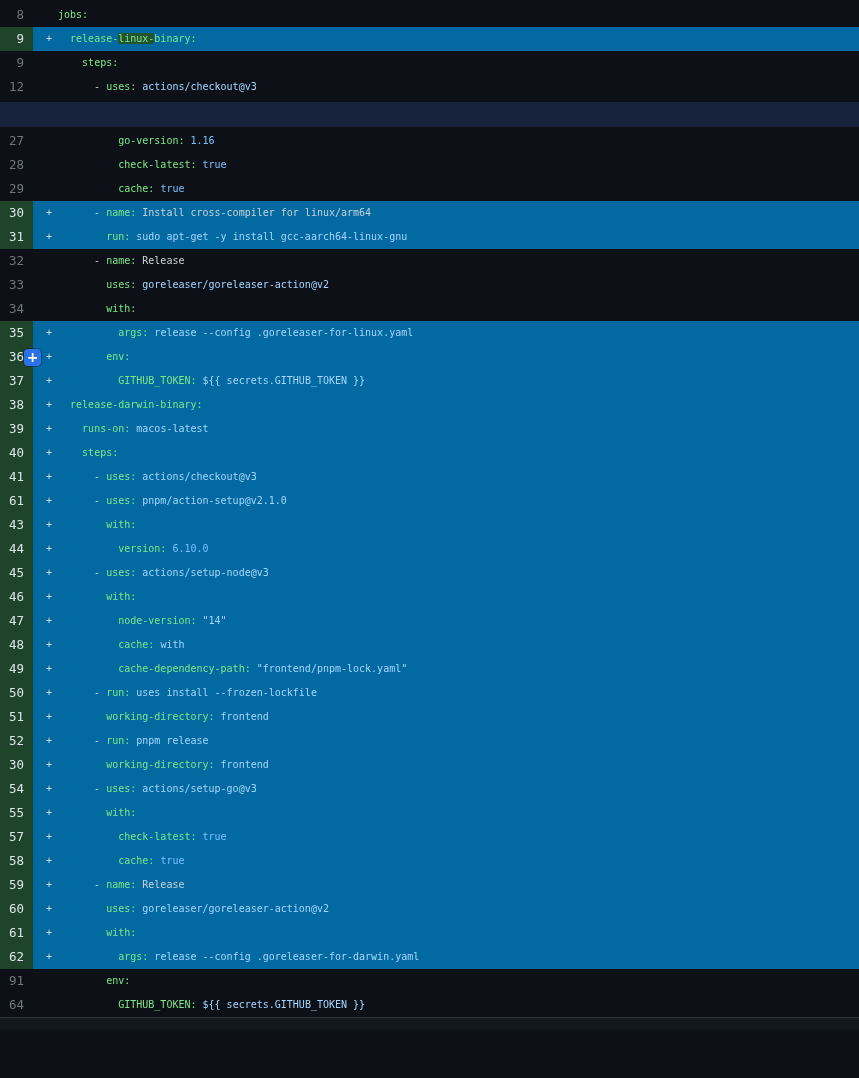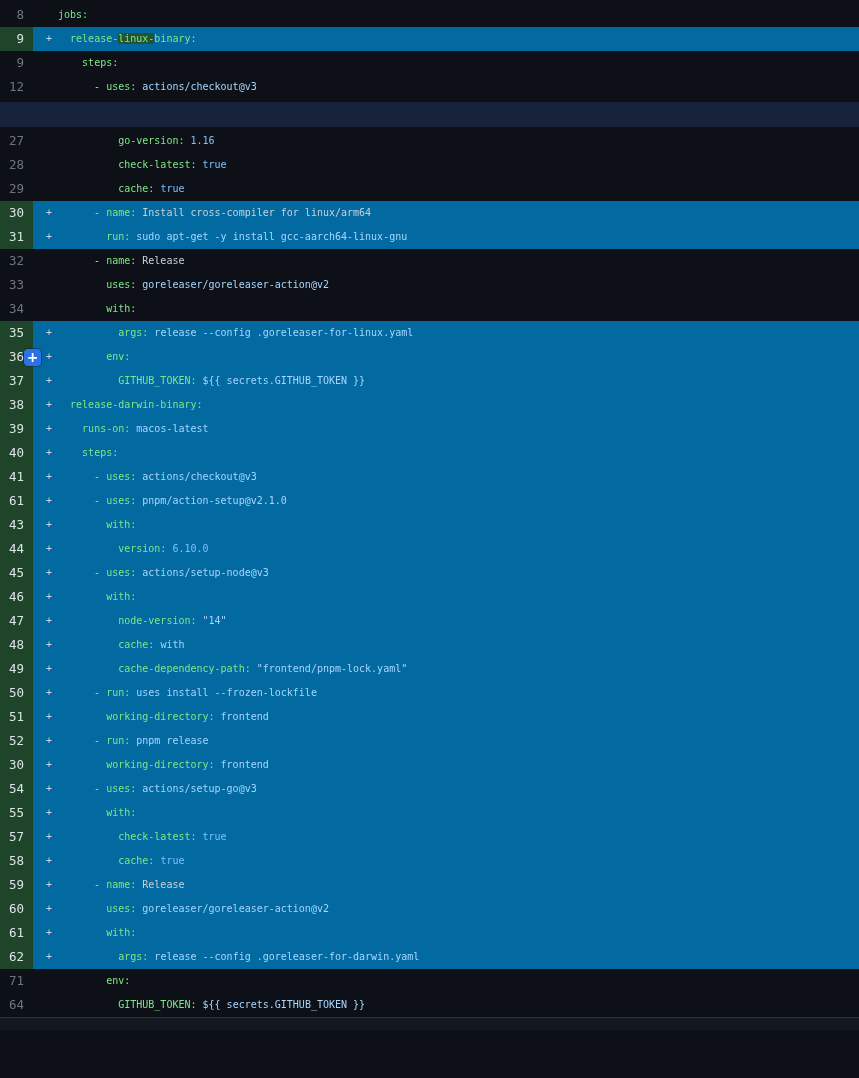--- a/index.html
+++ b/index.html
@@ -198,21 +198,21 @@
       </div>
       <div class="row added">
         <div class="num">61</div>
         <div class="code"><span class="sign">+</span><span class="p">        </span><span class="k">with:</span></div>
       </div>
       <div class="row added">
         <div class="num">62</div>
         <div class="code"><span class="sign">+</span><span class="p">          </span><span class="k">args:</span><span class="p"> </span><span class="s">release --config .goreleaser-for-darwin.yaml</span></div>
       </div>
       <div class="row context">
-        <div class="num">71</div>
+        <div class="num">91</div>
         <div class="code"><span class="sign"></span><span class="p">        </span><span class="k">env:</span></div>
       </div>
       <div class="row context">
         <div class="num">64</div>
         <div class="code"><span class="sign"></span><span class="p">          </span><span class="k">GITHUB_TOKEN:</span><span class="p"> </span><span class="s">${{ secrets.GITHUB_TOKEN }}</span></div>
       </div>
     </div>
   <div class="bottom-boundary"></div>
 </div>
 

